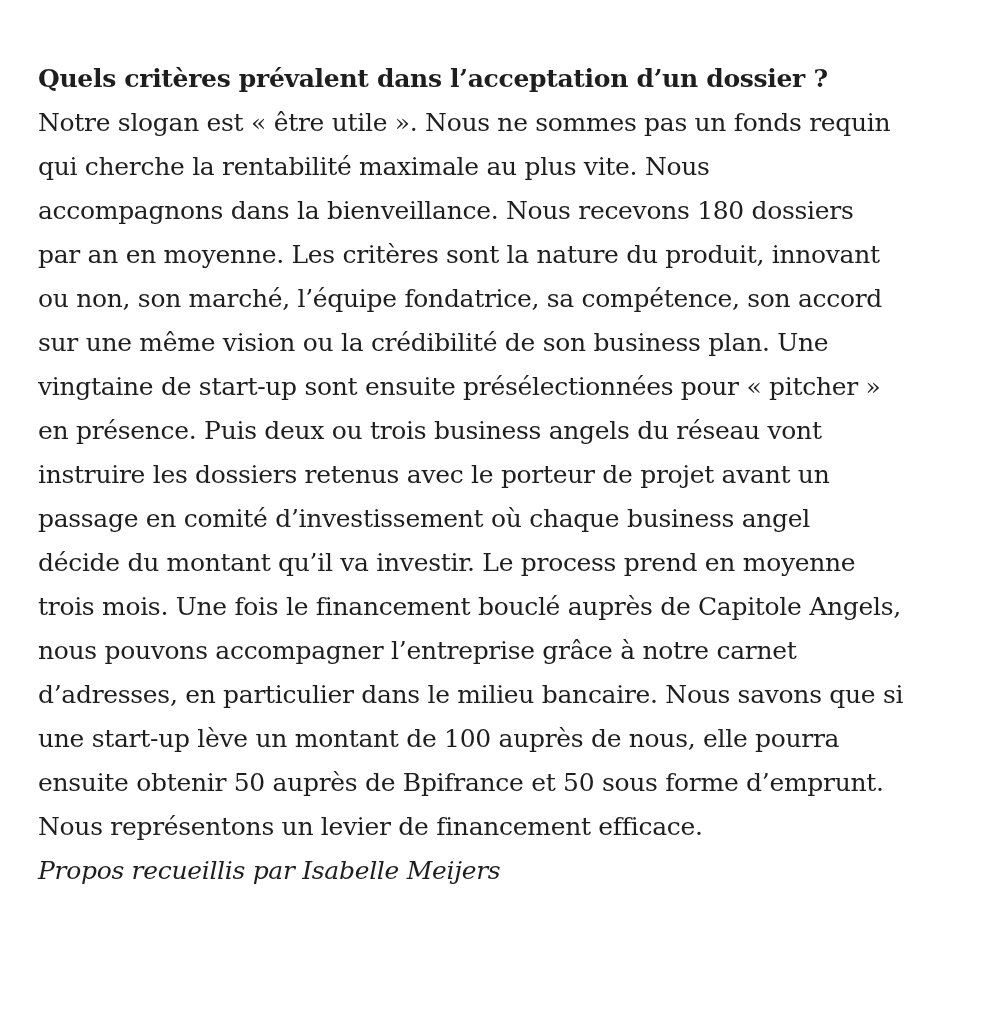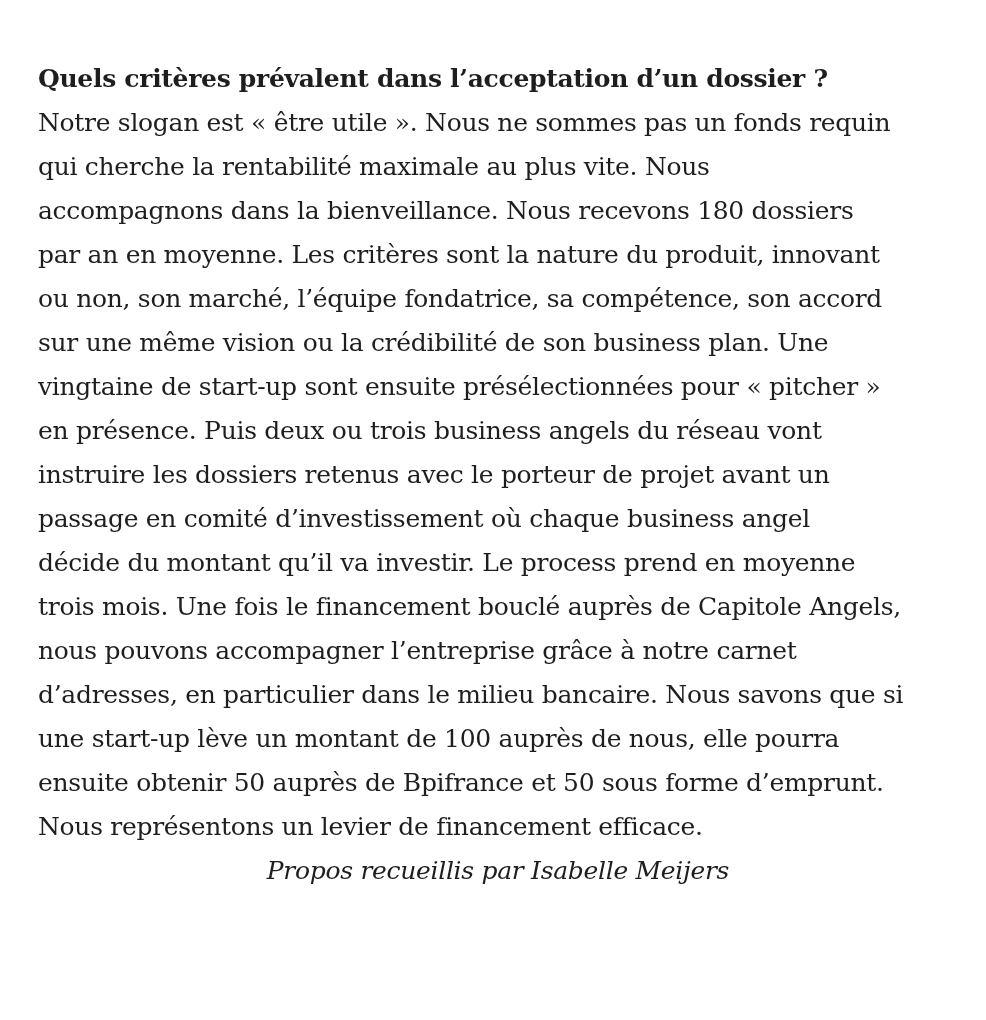--- a/index.html
+++ b/index.html
@@ -24,21 +24,20 @@
   }
   .page p {
     margin: 0;
     white-space: pre; 
   }
   .question {
     font-weight: bold;
   }
   .byline {
     font-style: italic;
-    text-align: center;
   }
   .caption {
     font-style: italic;
     margin-top: 44px; 
   }
 </style>
 </head>
 <body>
 
 <div class="page">

